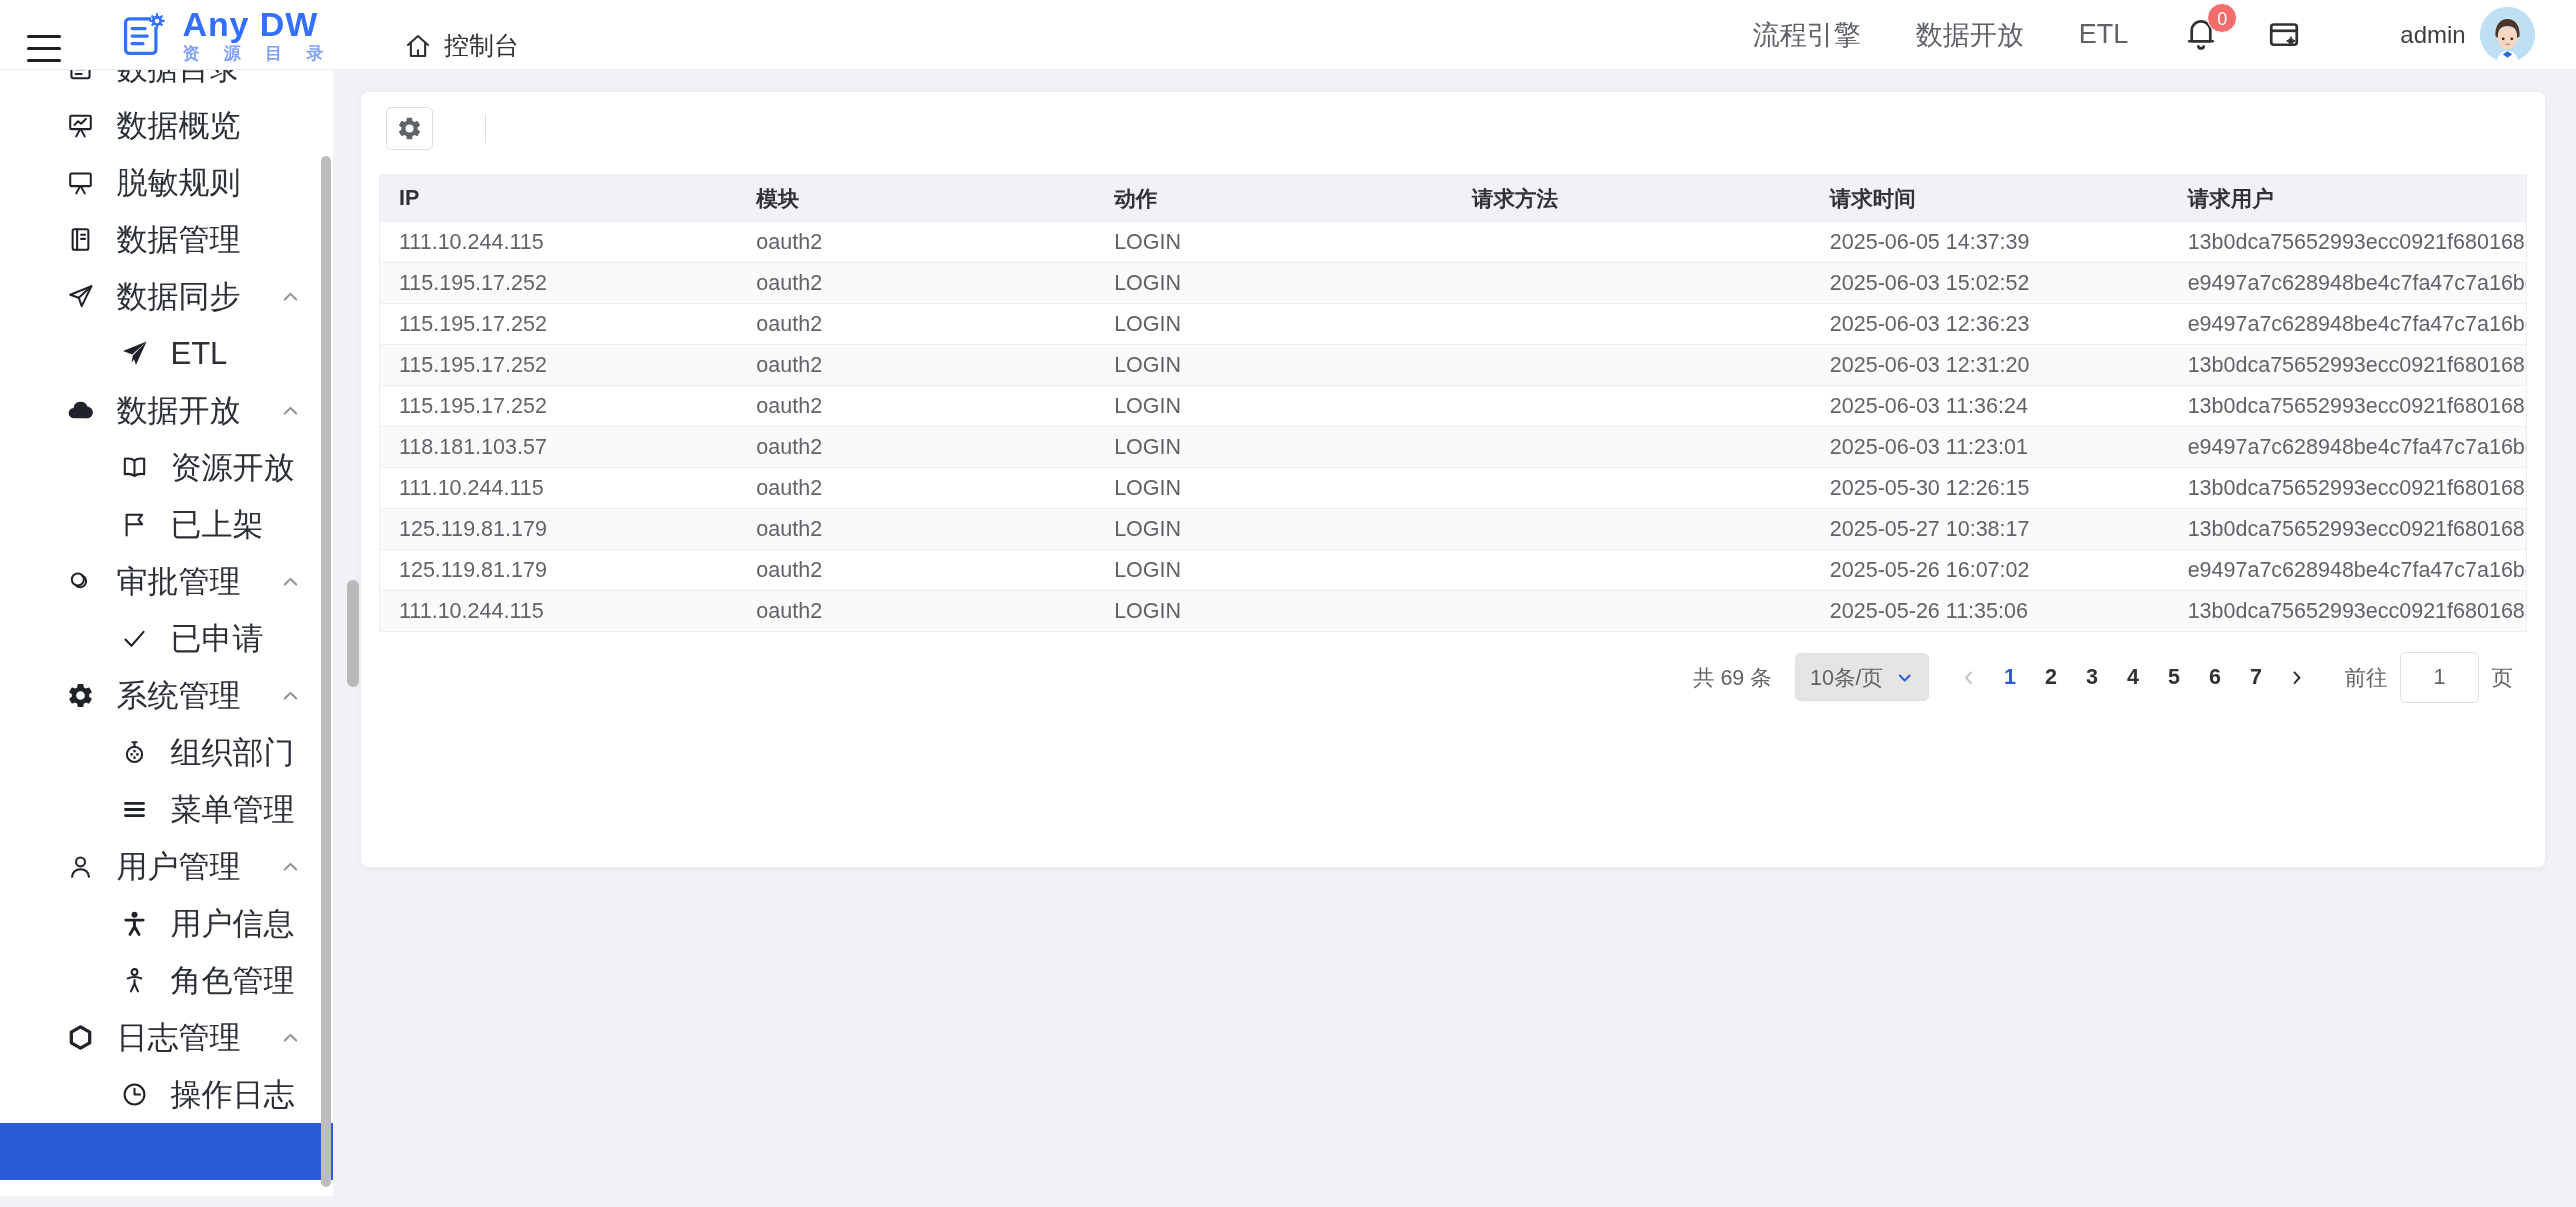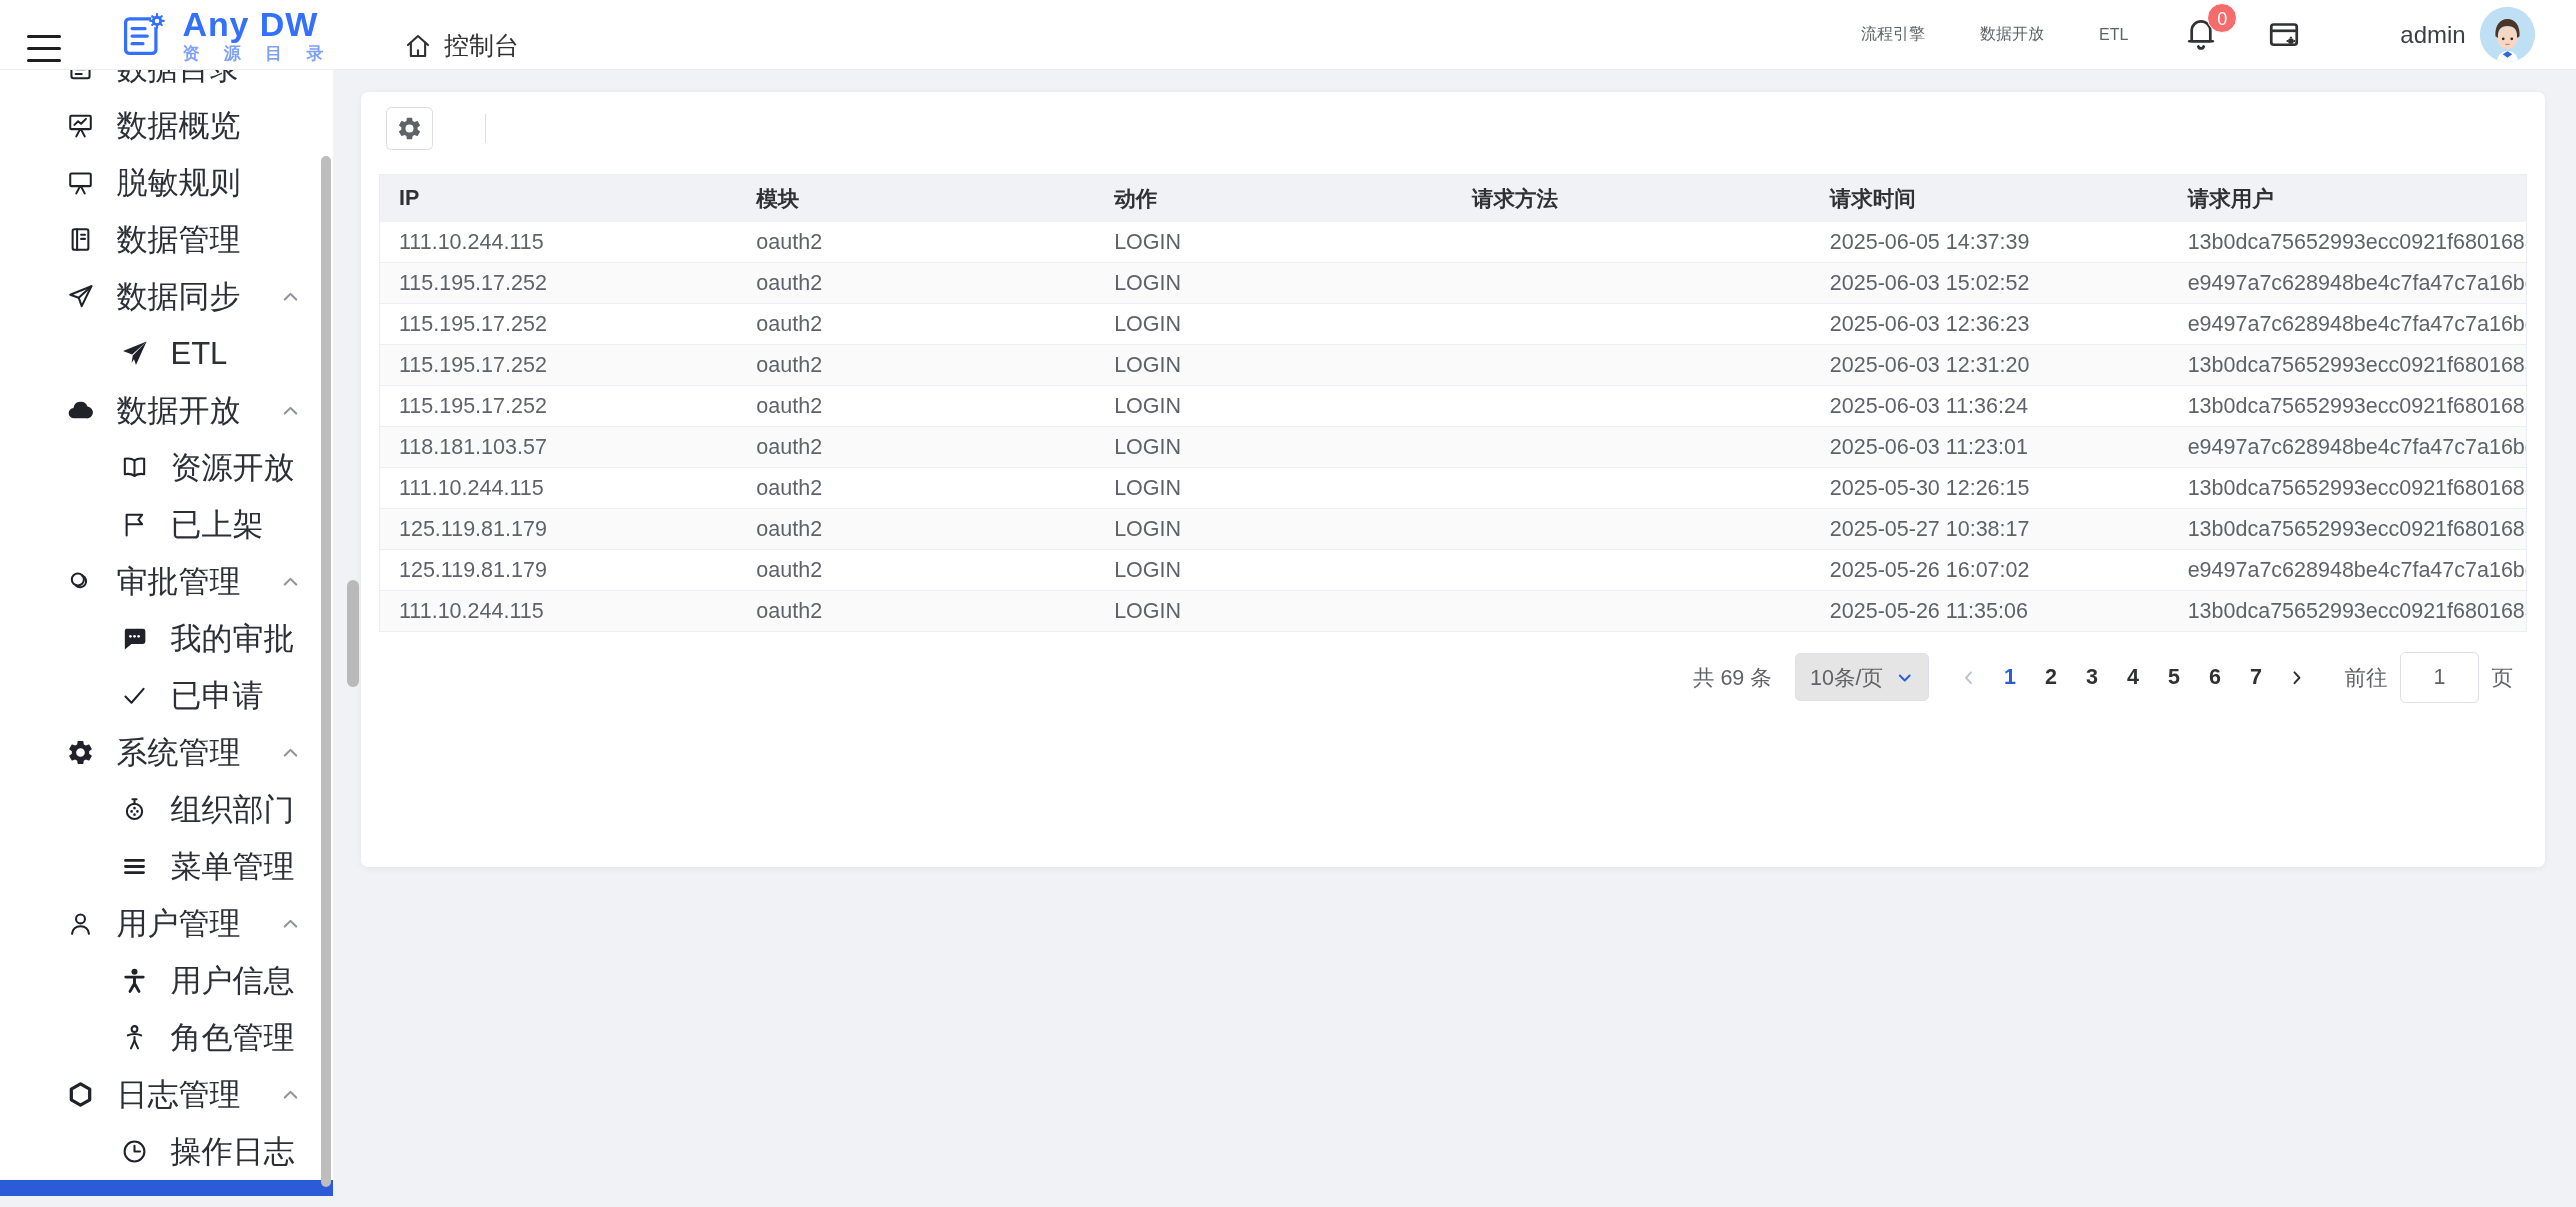--- a/index.html
+++ b/index.html
@@ -26,21 +26,21 @@
   .brand-icon{width:52px;height:52px;}
   .brand-text{margin-left:12.5px;display:flex;flex-direction:column;line-height:1;}
   .brand-name{font-size:34px;font-weight:800;color:#3370ff;letter-spacing:0.9px;}
   .brand-sub{font-size:17px;color:#7fa2f8;letter-spacing:9.8px;margin-top:4.5px;font-weight:700;}
   .console{display:flex;align-items:center;margin-left:70px;cursor:pointer;}
   .console .icon{width:30px;height:30px;color:#303133;}
   .console .txt{font-size:25px;margin-left:10.7px;color:#303133;}
 
   .tb-right{display:flex;align-items:center;}
   .tb-nav{display:flex;align-items:center;}
-  .tb-nav .nav-item{font-size:16px;color:#5f6368;margin-right:55px;cursor:pointer;}
+  .tb-nav .nav-item{font-size:27px;color:#5f6368;margin-right:55px;cursor:pointer;}
   .bell-wrap{position:relative;width:36px;height:39px;color:#303133;cursor:pointer;margin-right:47px;}
   .badge{
     position:absolute;top:-12.5px;right:-18px;min-width:30px;height:30px;border-radius:16px;
     background:#f56c6c;color:#fff;font-size:18px;line-height:30px;text-align:center;
     padding:0 3.6px;box-sizing:border-box;border:1.8px solid #fff;
   }
   .ws-icon{width:36px;height:36px;color:#303133;cursor:pointer;}
   .admin-wrap{display:flex;align-items:center;margin-left:98px;cursor:pointer;}
   .admin-name{font-size:24px;color:#3c4043;margin-right:14.3px;}
   .avatar{width:55px;height:55px;border-radius:50%;overflow:hidden;background:#bfdff5;}
@@ -327,32 +327,20 @@
           </svg>
         </span>
         <span class="label">审批管理</span>
         <span class="chevron">
           <svg viewBox="0 0 24 24" fill="none" stroke="currentColor" stroke-width="2" stroke-linecap="round" stroke-linejoin="round">
             <path d="M6.5 14.5L12 9l5.5 5.5"></path>
           </svg>
         </span>
       </div>
 
-      <div class="menu-item child">
-        <span class="icon">
-          <svg viewBox="0 0 24 24" fill="currentColor">
-            <path d="M5 4h14a2 2 0 0 1 2 2v8.5a2 2 0 0 1-2 2H9.5L4 21V6a2 2 0 0 1 1-2z"></path>
-            <circle cx="8.6" cy="10.2" r="1.1" fill="#fff"></circle>
-            <circle cx="12" cy="10.2" r="1.1" fill="#fff"></circle>
-            <circle cx="15.4" cy="10.2" r="1.1" fill="#fff"></circle>
-          </svg>
-        </span>
-        <span class="label">我的审批</span>
-
-      </div>
 
       <div class="menu-item child">
         <span class="icon">
           <svg viewBox="0 0 24 24" fill="none" stroke="currentColor" stroke-width="1.7" stroke-linecap="round" stroke-linejoin="round">
             <path d="M4.5 12.8l5 5.2L19.5 6.5"></path>
           </svg>
         </span>
         <span class="label">已申请</span>
 
       </div>

